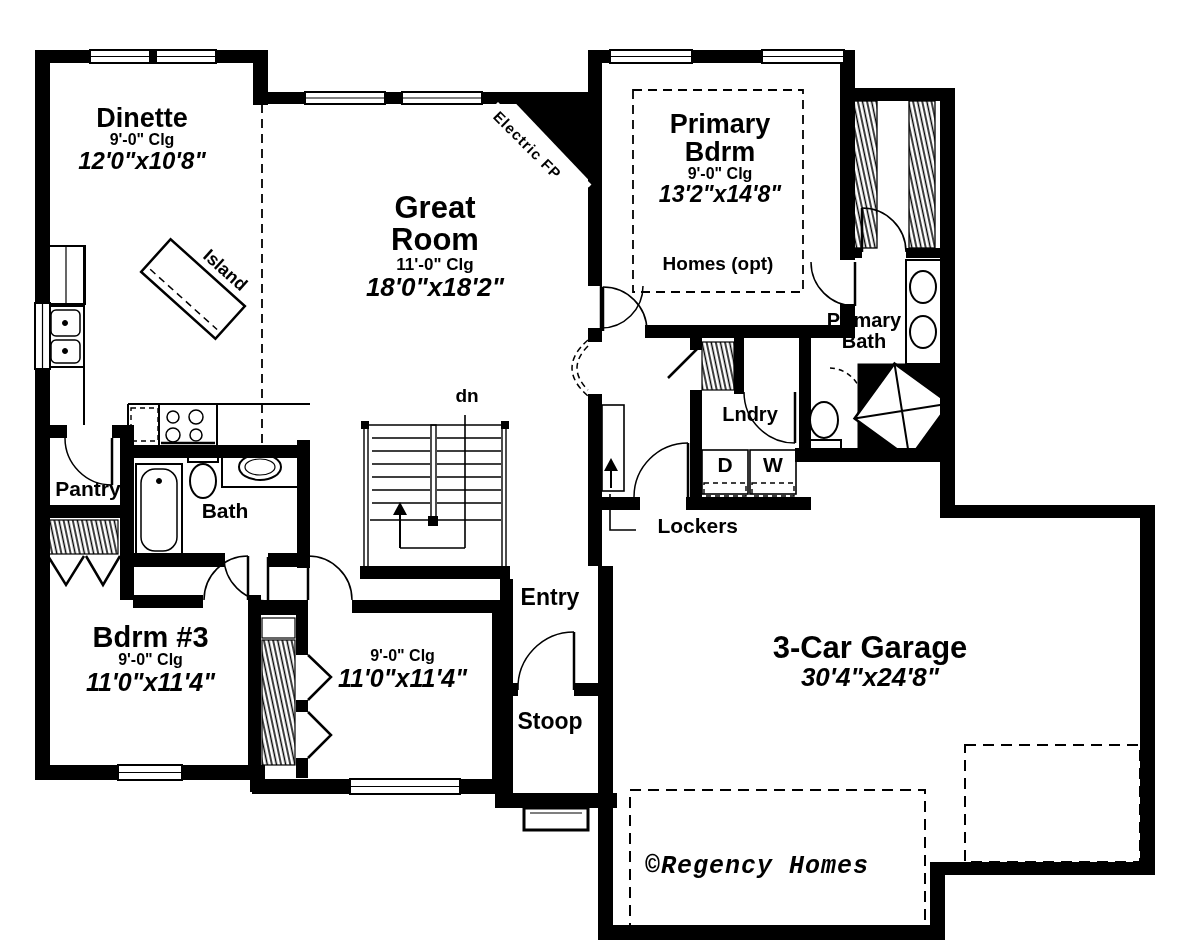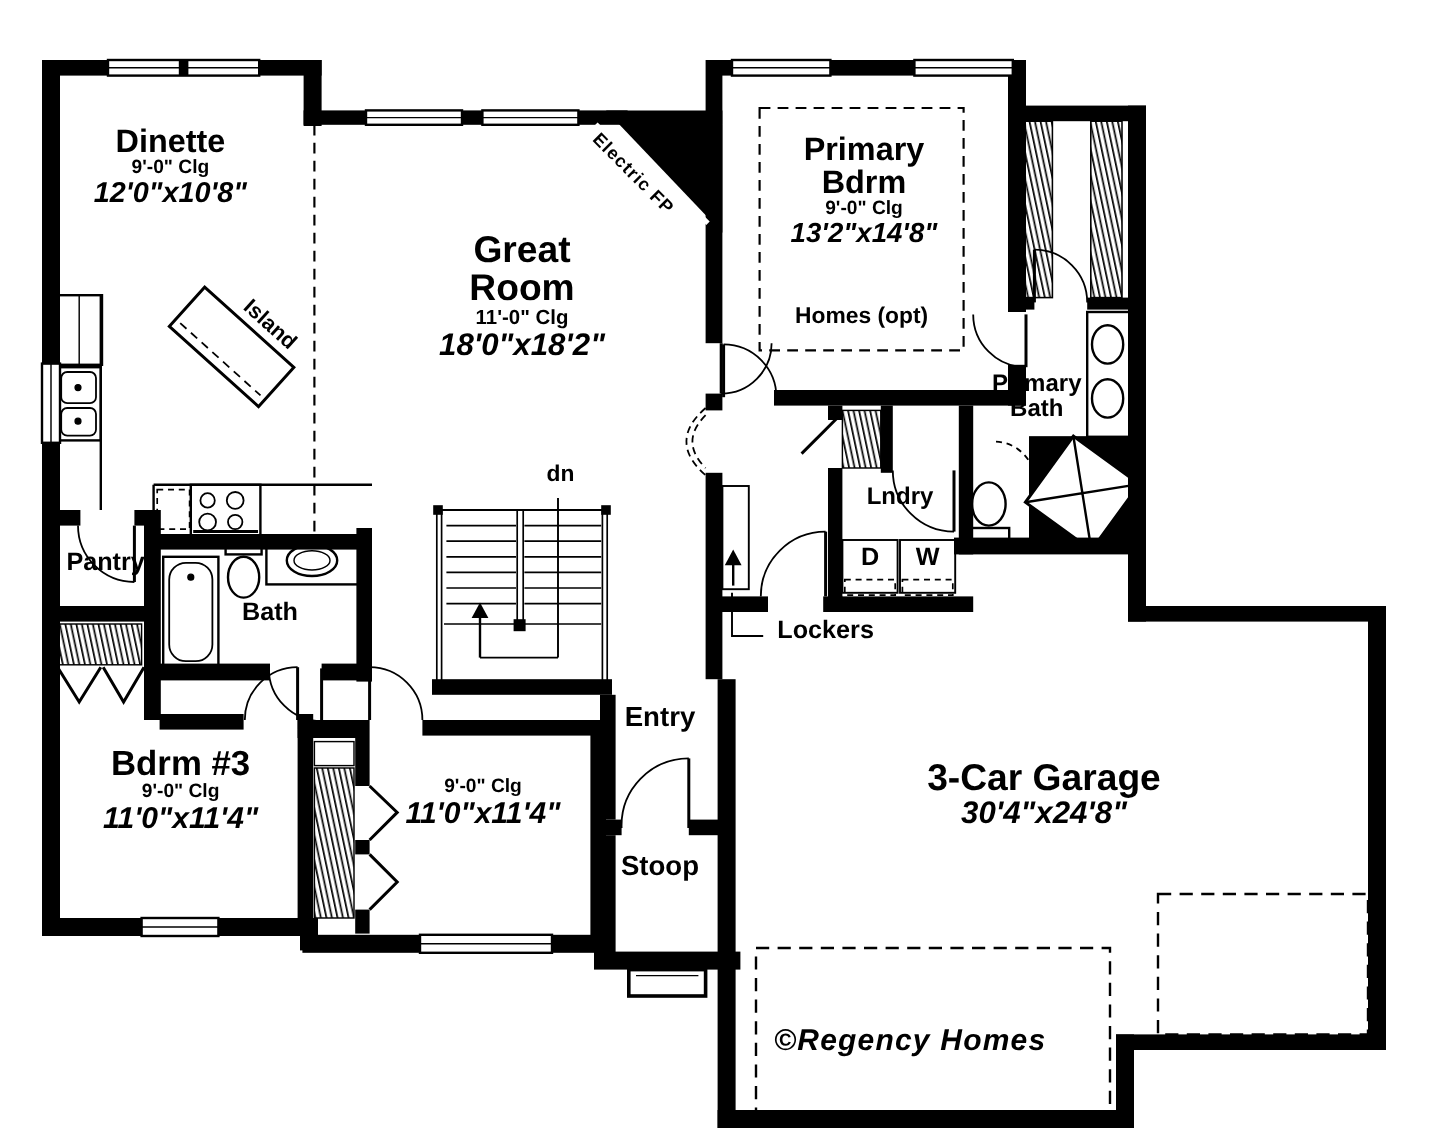--- a/index.html
+++ b/index.html
@@ -17,21 +17,21 @@
   .d2{font-size:26px;font-style:italic;}
   .d3{font-size:23px;font-style:italic;}
   .d4{font-size:25px;font-style:italic;}
   .sm{font-size:21px;}
   .sm2{font-size:20px;}
   .rot-island{transform:rotate(42deg);transform-origin:left top;font-size:18px;}
   .rot-fp{transform:rotate(45deg);transform-origin:left top;font-size:15px;background:#fff;
           padding:2px 7px;letter-spacing:1px;}
   .mono-note{font-family:"Liberation Mono",monospace;font-style:italic;font-weight:bold;
              font-size:21px;letter-spacing:3px;}
-  .mono-copy{font-family:Liberation Sans, sans-serif;font-style:italic;font-weight:bold;
+  .mono-copy{font-family:Liberation Mono, monospace;font-style:italic;font-weight:bold;
              font-size:25px;letter-spacing:1px;}
 </style>
 </head>
 <body>
 
 <div class="plan">
 
 <svg width="1200" height="940" viewBox="0 0 1200 940">
   <defs>
     <pattern id="hatch" width="9" height="9" patternUnits="userSpaceOnUse" patternTransform="rotate(78)">
@@ -338,25 +338,25 @@
 
 <div class="lbl" style="left:652px;top:254px;width:132px;font-size:19px">Homes (opt)</div>
 
 
 <div class="lbl" style="left:808px;top:310px;width:112px">
   <span class="sm2">Primary</span>
   <span class="sm2">Bath</span>
 </div>
 
 <div class="lbl sm" style="left:186px;top:500px;width:78px">Bath</div>
-<div class="lbl sm" style="left:48px;top:458px;width:80px">Pantry</div>
+<div class="lbl sm" style="left:48px;top:478px;width:80px">Pantry</div>
 <div class="lbl sm2" style="left:714px;top:404px;width:72px">Lndry</div>
 <div class="lbl sm" style="left:706px;top:454px;width:38px">D</div>
 <div class="lbl sm" style="left:752px;top:454px;width:42px">W</div>
-<div class="lbl sm" style="left:638px;top:515px;width:100px;text-align:center">Lockers</div>
+<div class="lbl sm" style="left:638px;top:515px;width:100px;text-align:right">Lockers</div>
 <div class="lbl" style="left:508px;top:586px;width:84px;font-size:23px">Entry</div>
 <div class="lbl" style="left:504px;top:710px;width:92px;font-size:23px">Stoop</div>
 <div class="lbl" style="left:449px;top:386px;width:36px;font-size:19px">dn</div>
 
 <div class="lbl" style="left:48px;top:622px;width:205px">
   <span class="n1">Bdrm #3</span>
   <span class="c1">9'-0" Clg</span>
   <span class="d4">11'0"x11'4"</span>
 </div>
 

